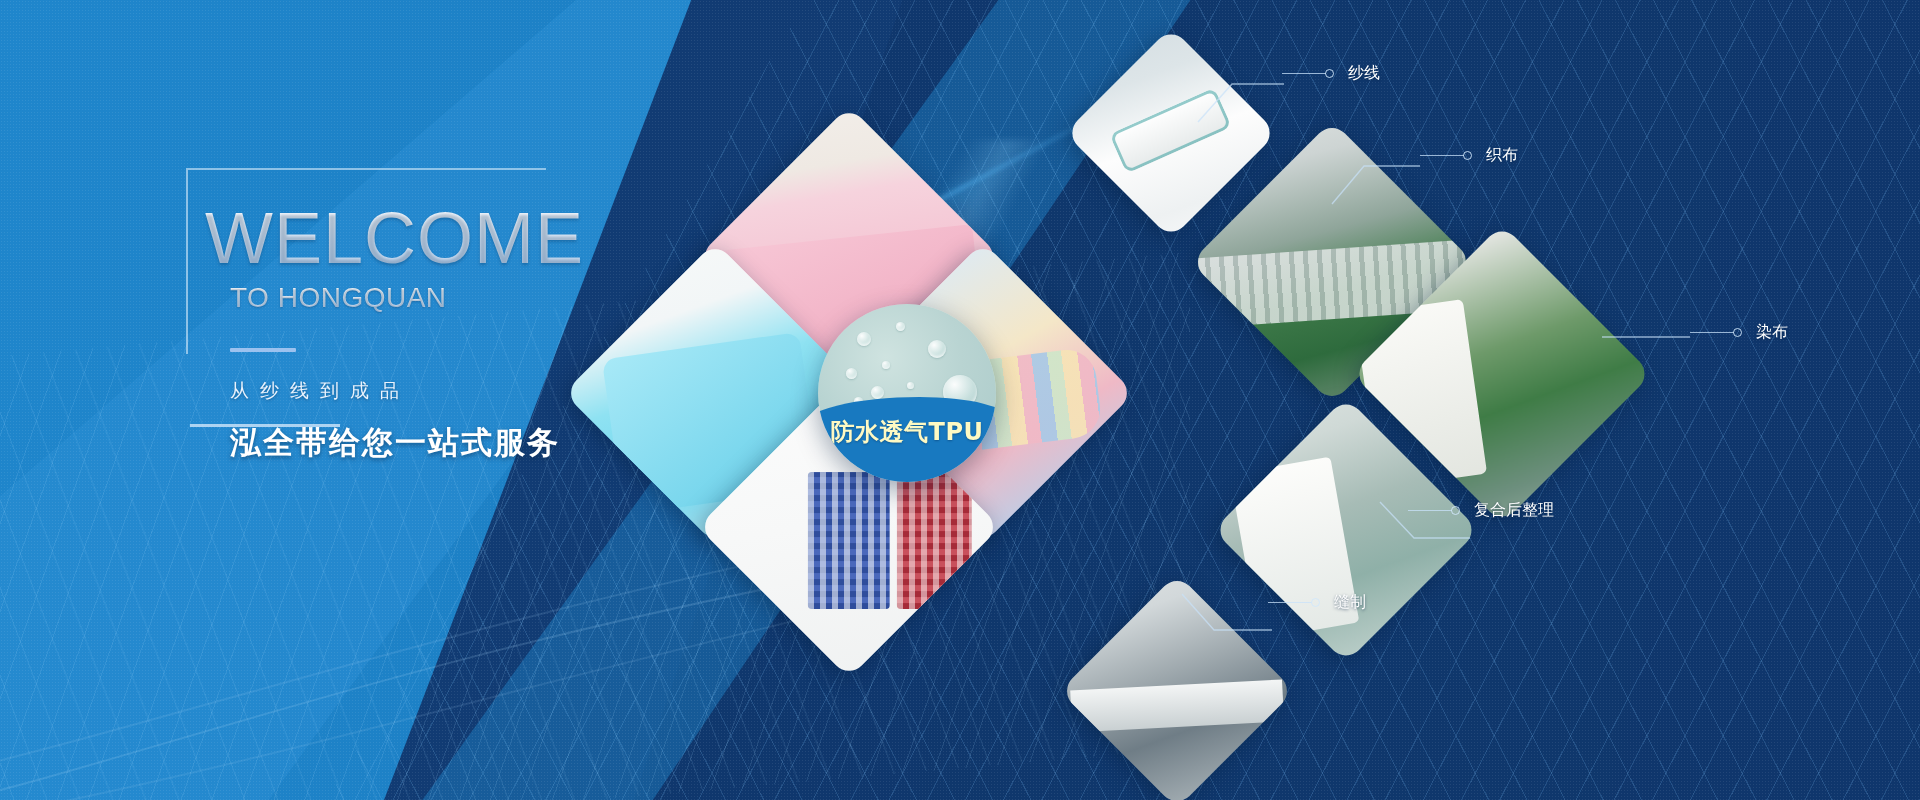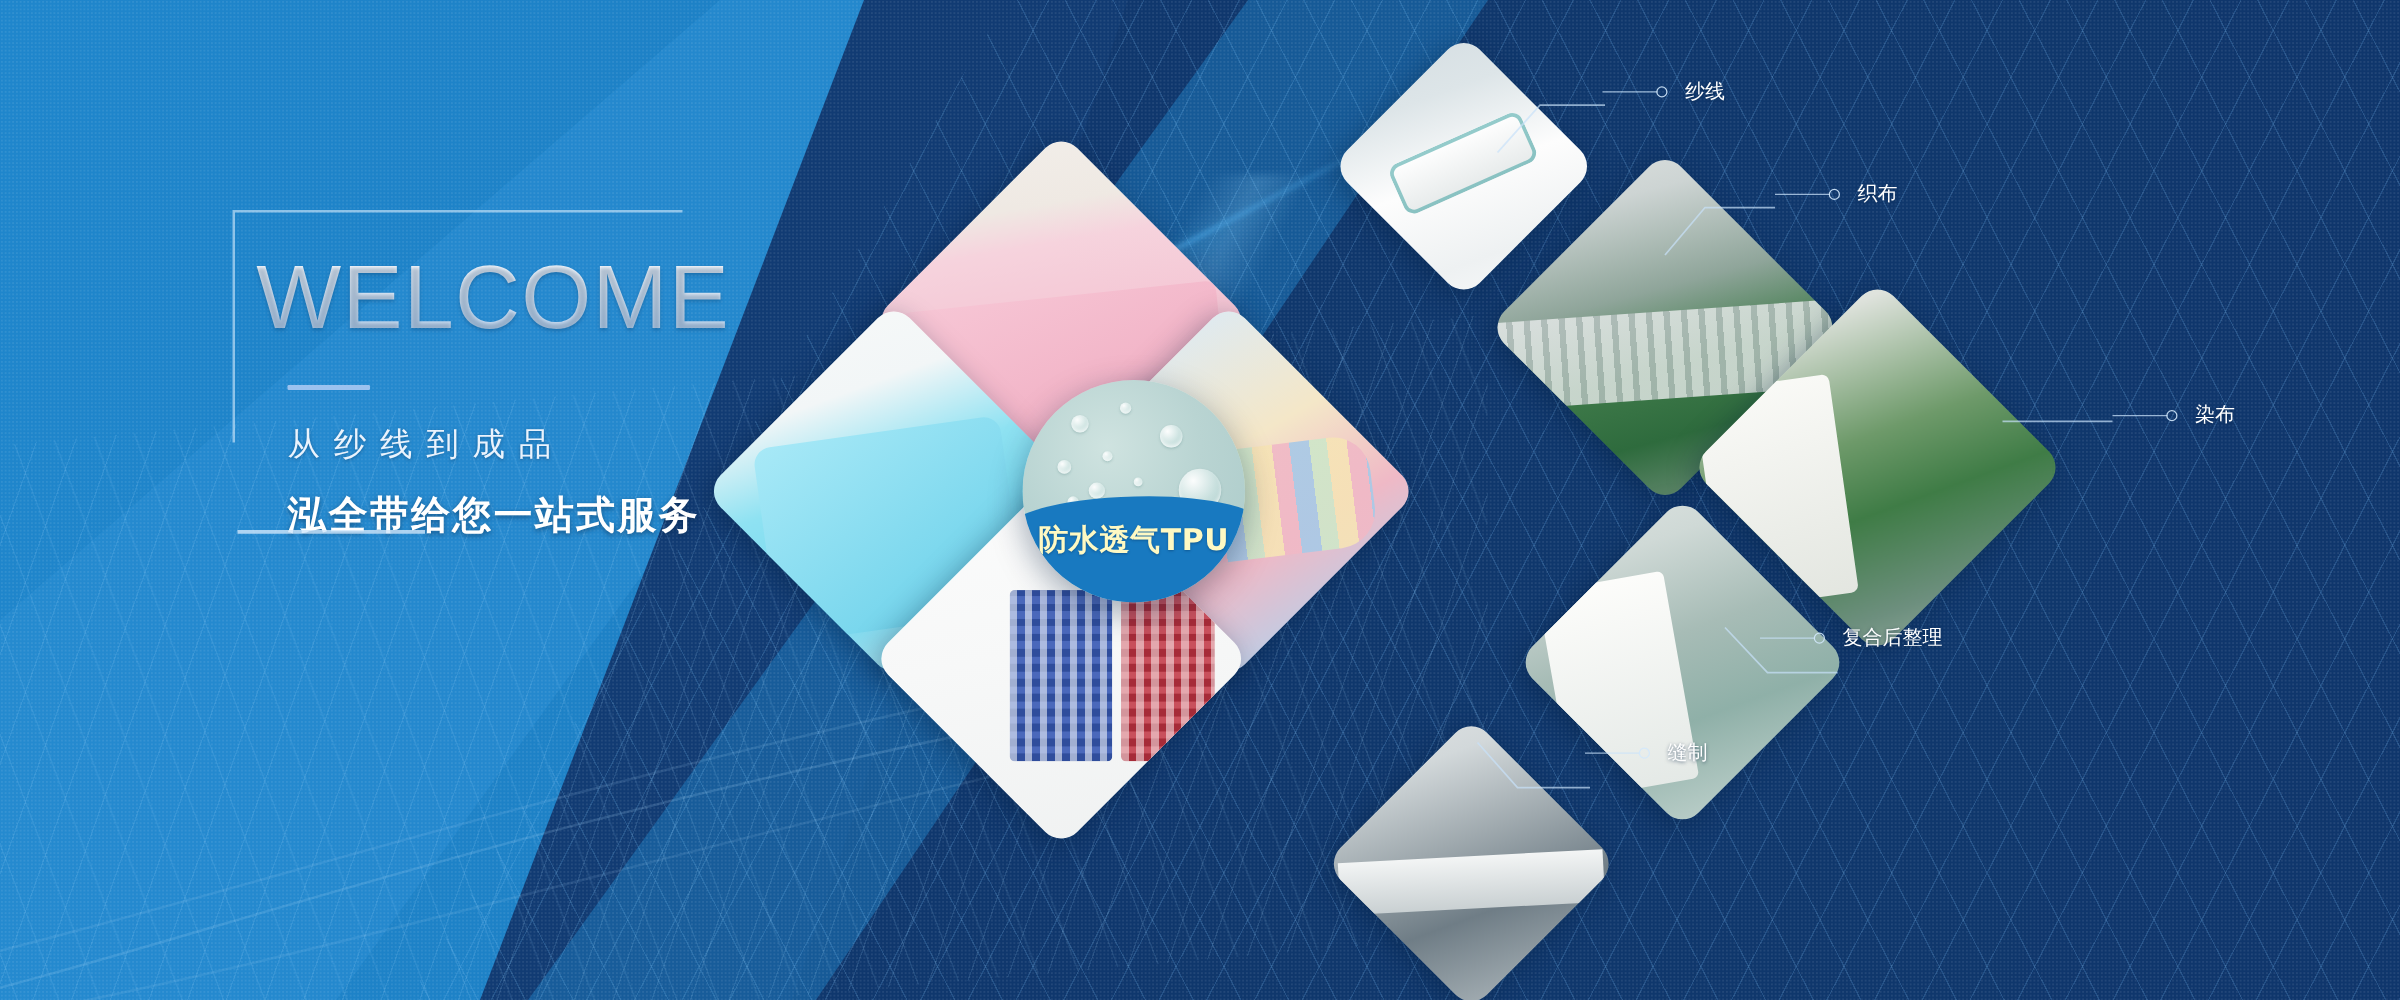--- a/index.html
+++ b/index.html
@@ -79,21 +79,21 @@
     text-shadow:0 2px 3px rgba(5,40,80,.25);
   }
   .welcome-sub{
     position:relative;margin:8px 0 0 0;padding-left:44px;
     font-size:28px;letter-spacing:.5px;font-weight:400;
     background:linear-gradient(180deg,#ffffff 0%,#e6f0fa 45%,#b6cfec 100%);
     -webkit-background-clip:text;background-clip:text;color:transparent;
     text-shadow:0 1px 2px rgba(5,40,80,.28);
   }
   .rule{margin:34px 0 0 44px;width:66px;height:4px;background:#9cc2ef;border-radius:1px;}
-  .cn-sub{margin:26px 0 0 44px;font-size:26px;color:#eaf3fd;letter-spacing:11px;
+  .cn-sub{margin:26px 0 0 44px;font-size:19px;color:#eaf3fd;letter-spacing:11px;
     font-family:"DejaVu Sans","Liberation Sans",sans-serif;text-shadow:0 1px 3px rgba(5,35,70,.4);}
   .cn-main{margin:18px 0 0 44px;font-size:31px;font-weight:bold;color:#ffffff;letter-spacing:2px;
     font-family:"DejaVu Sans","Liberation Sans",sans-serif;text-shadow:0 2px 4px rgba(5,35,70,.5);}
   .underline-bar{position:absolute;left:190px;top:424px;width:150px;height:3px;background:rgba(208,230,250,.8);}
 
   
   .tile{position:absolute;overflow:hidden;transform:rotate(45deg);
     border-radius:18px;box-shadow:0 6px 22px rgba(4,25,55,.35);}
   .tile > .img{position:absolute;inset:-30%;transform:rotate(-45deg);
     background-size:cover;background-position:center;}
@@ -210,20 +210,21 @@
     <div class="sweep"></div>
     <div class="beam2"></div>
     <div class="beam"></div>
     <div class="glow"></div>
     <div class="core"></div>
   </div>
 
   <div class="copy">
     <div class="bracket"></div>
     <h1 class="welcome">WELCOME</h1>
+    <div class="welcome-sub">TO HONGQUAN</div>
     <div class="rule"></div>
     <div class="cn-sub">从纱线到成品</div>
     <div class="cn-main">泓全带给您一站式服务</div>
   </div>
   <div class="underline-bar"></div>
 
   <div class="tile c-top">
     <div class="img ph-bedroom"></div>
   </div>
   <div class="tile c-left">

